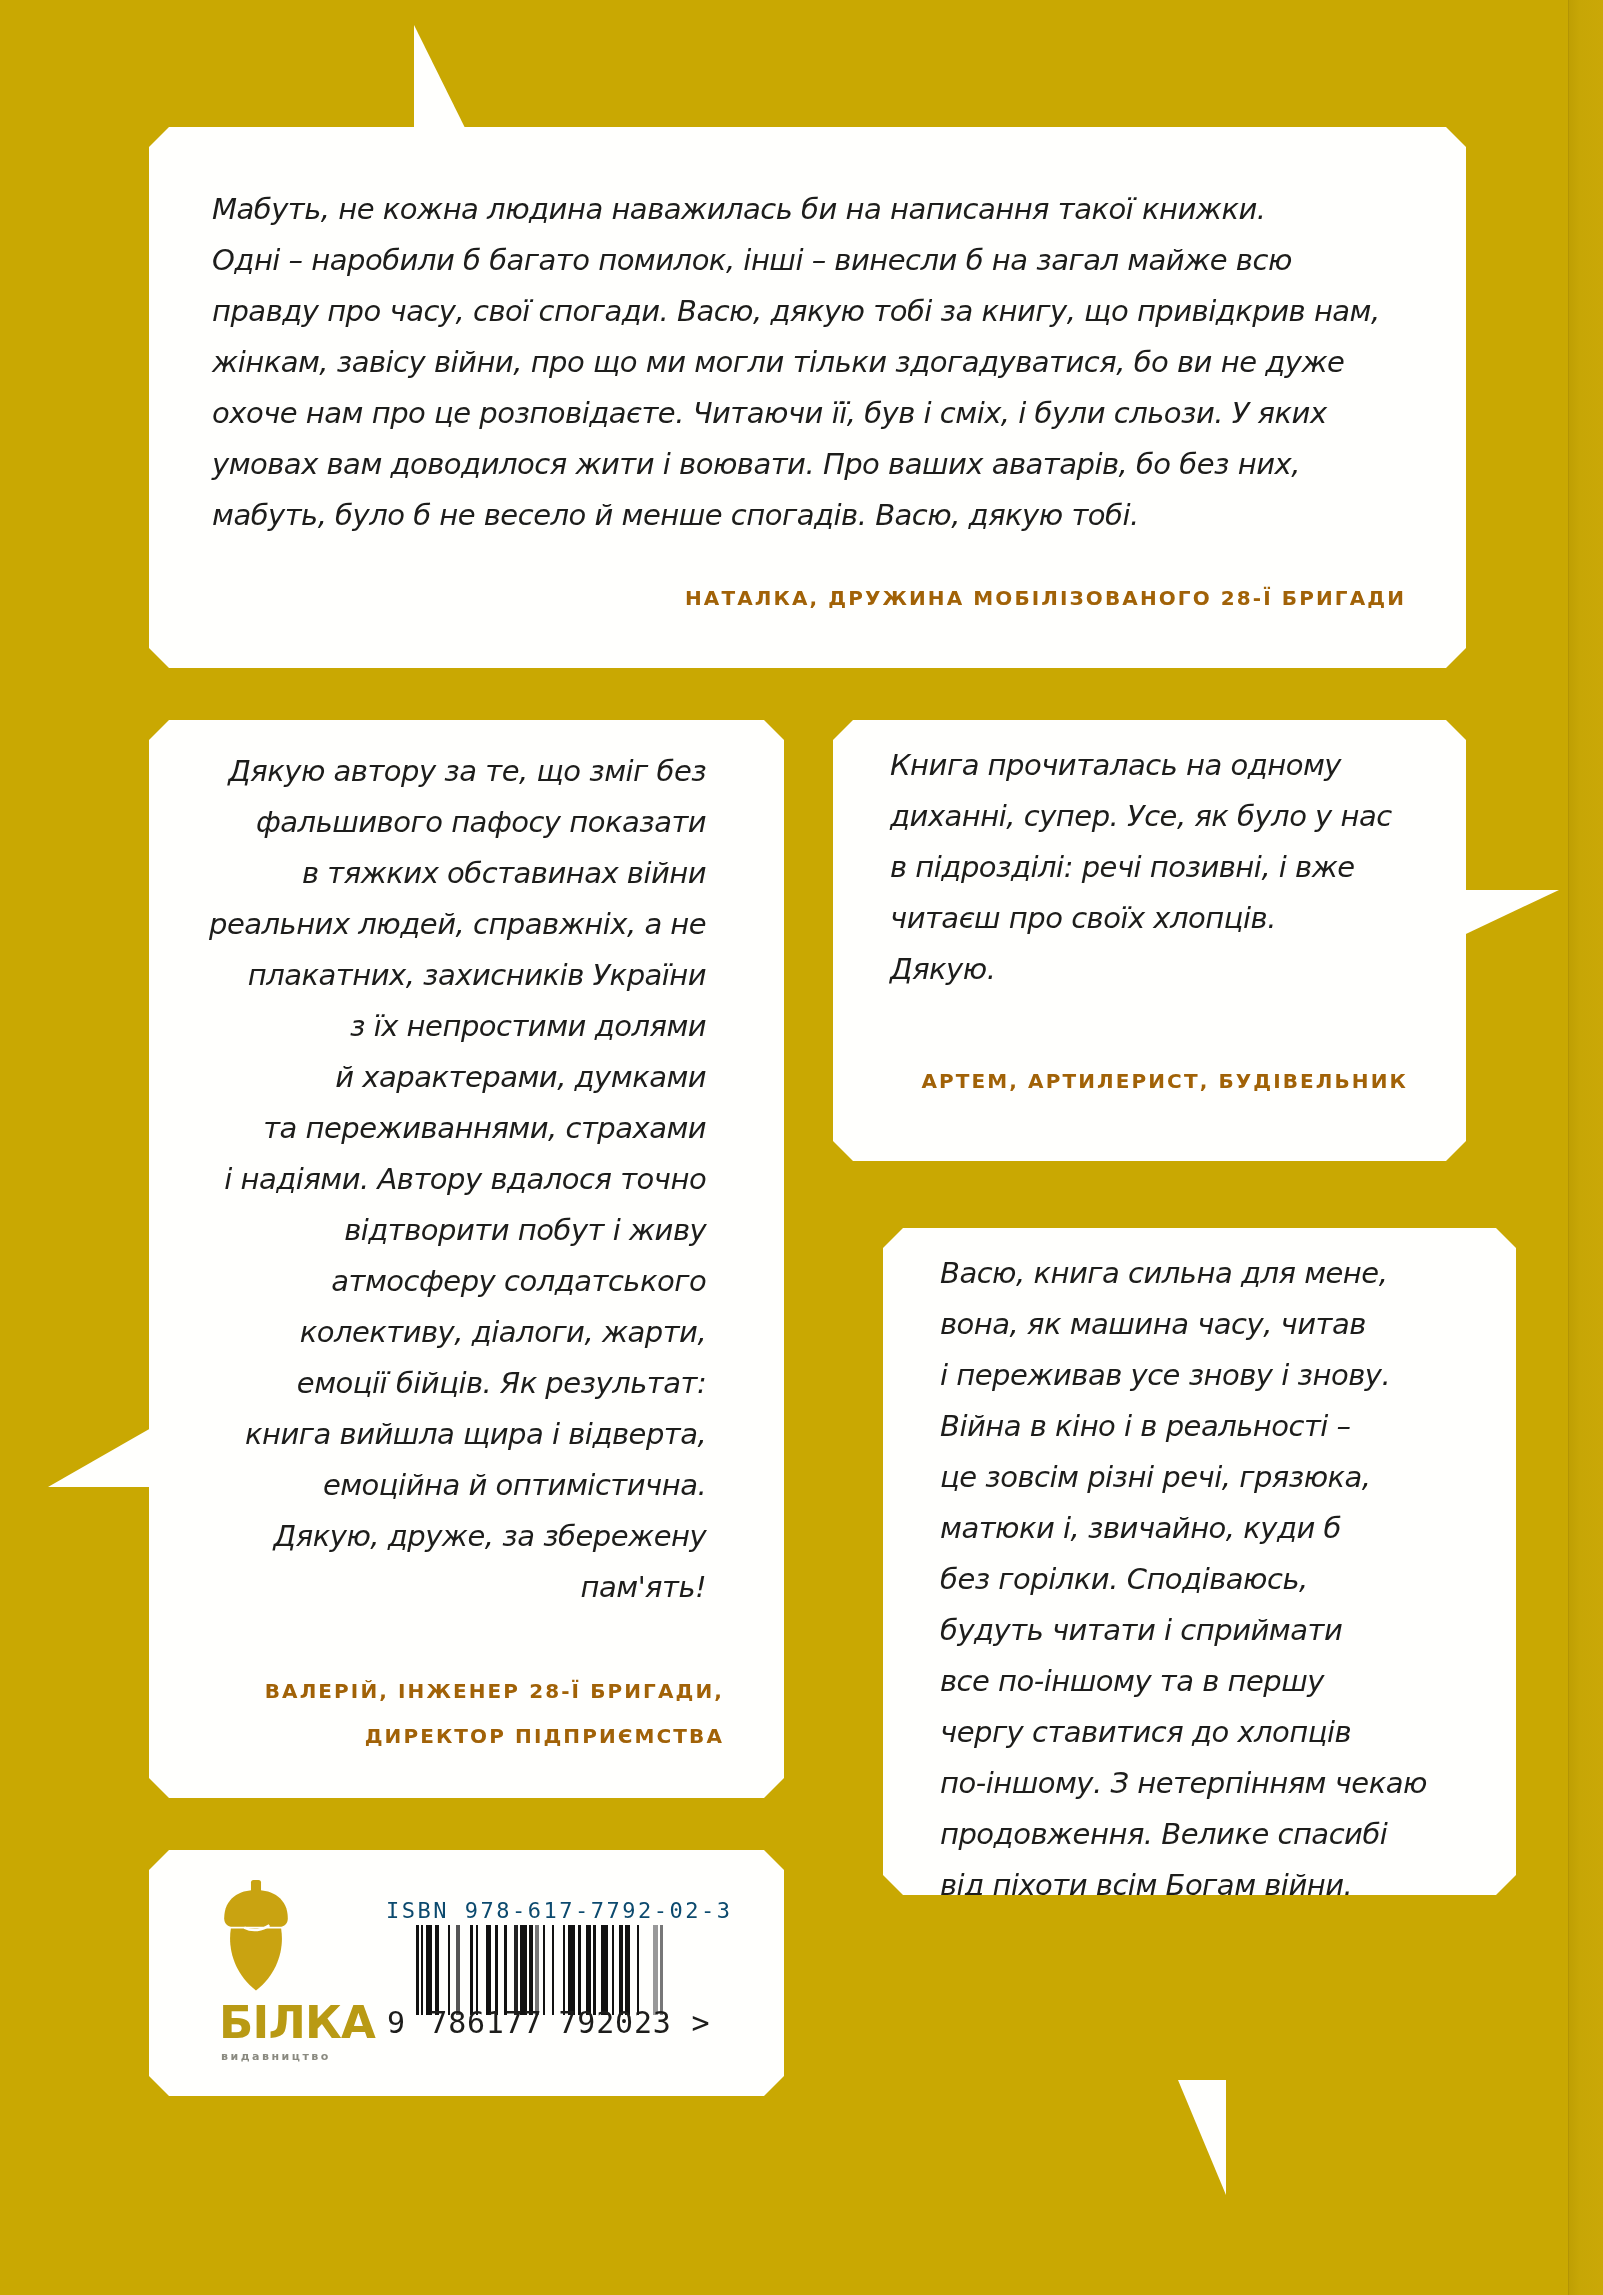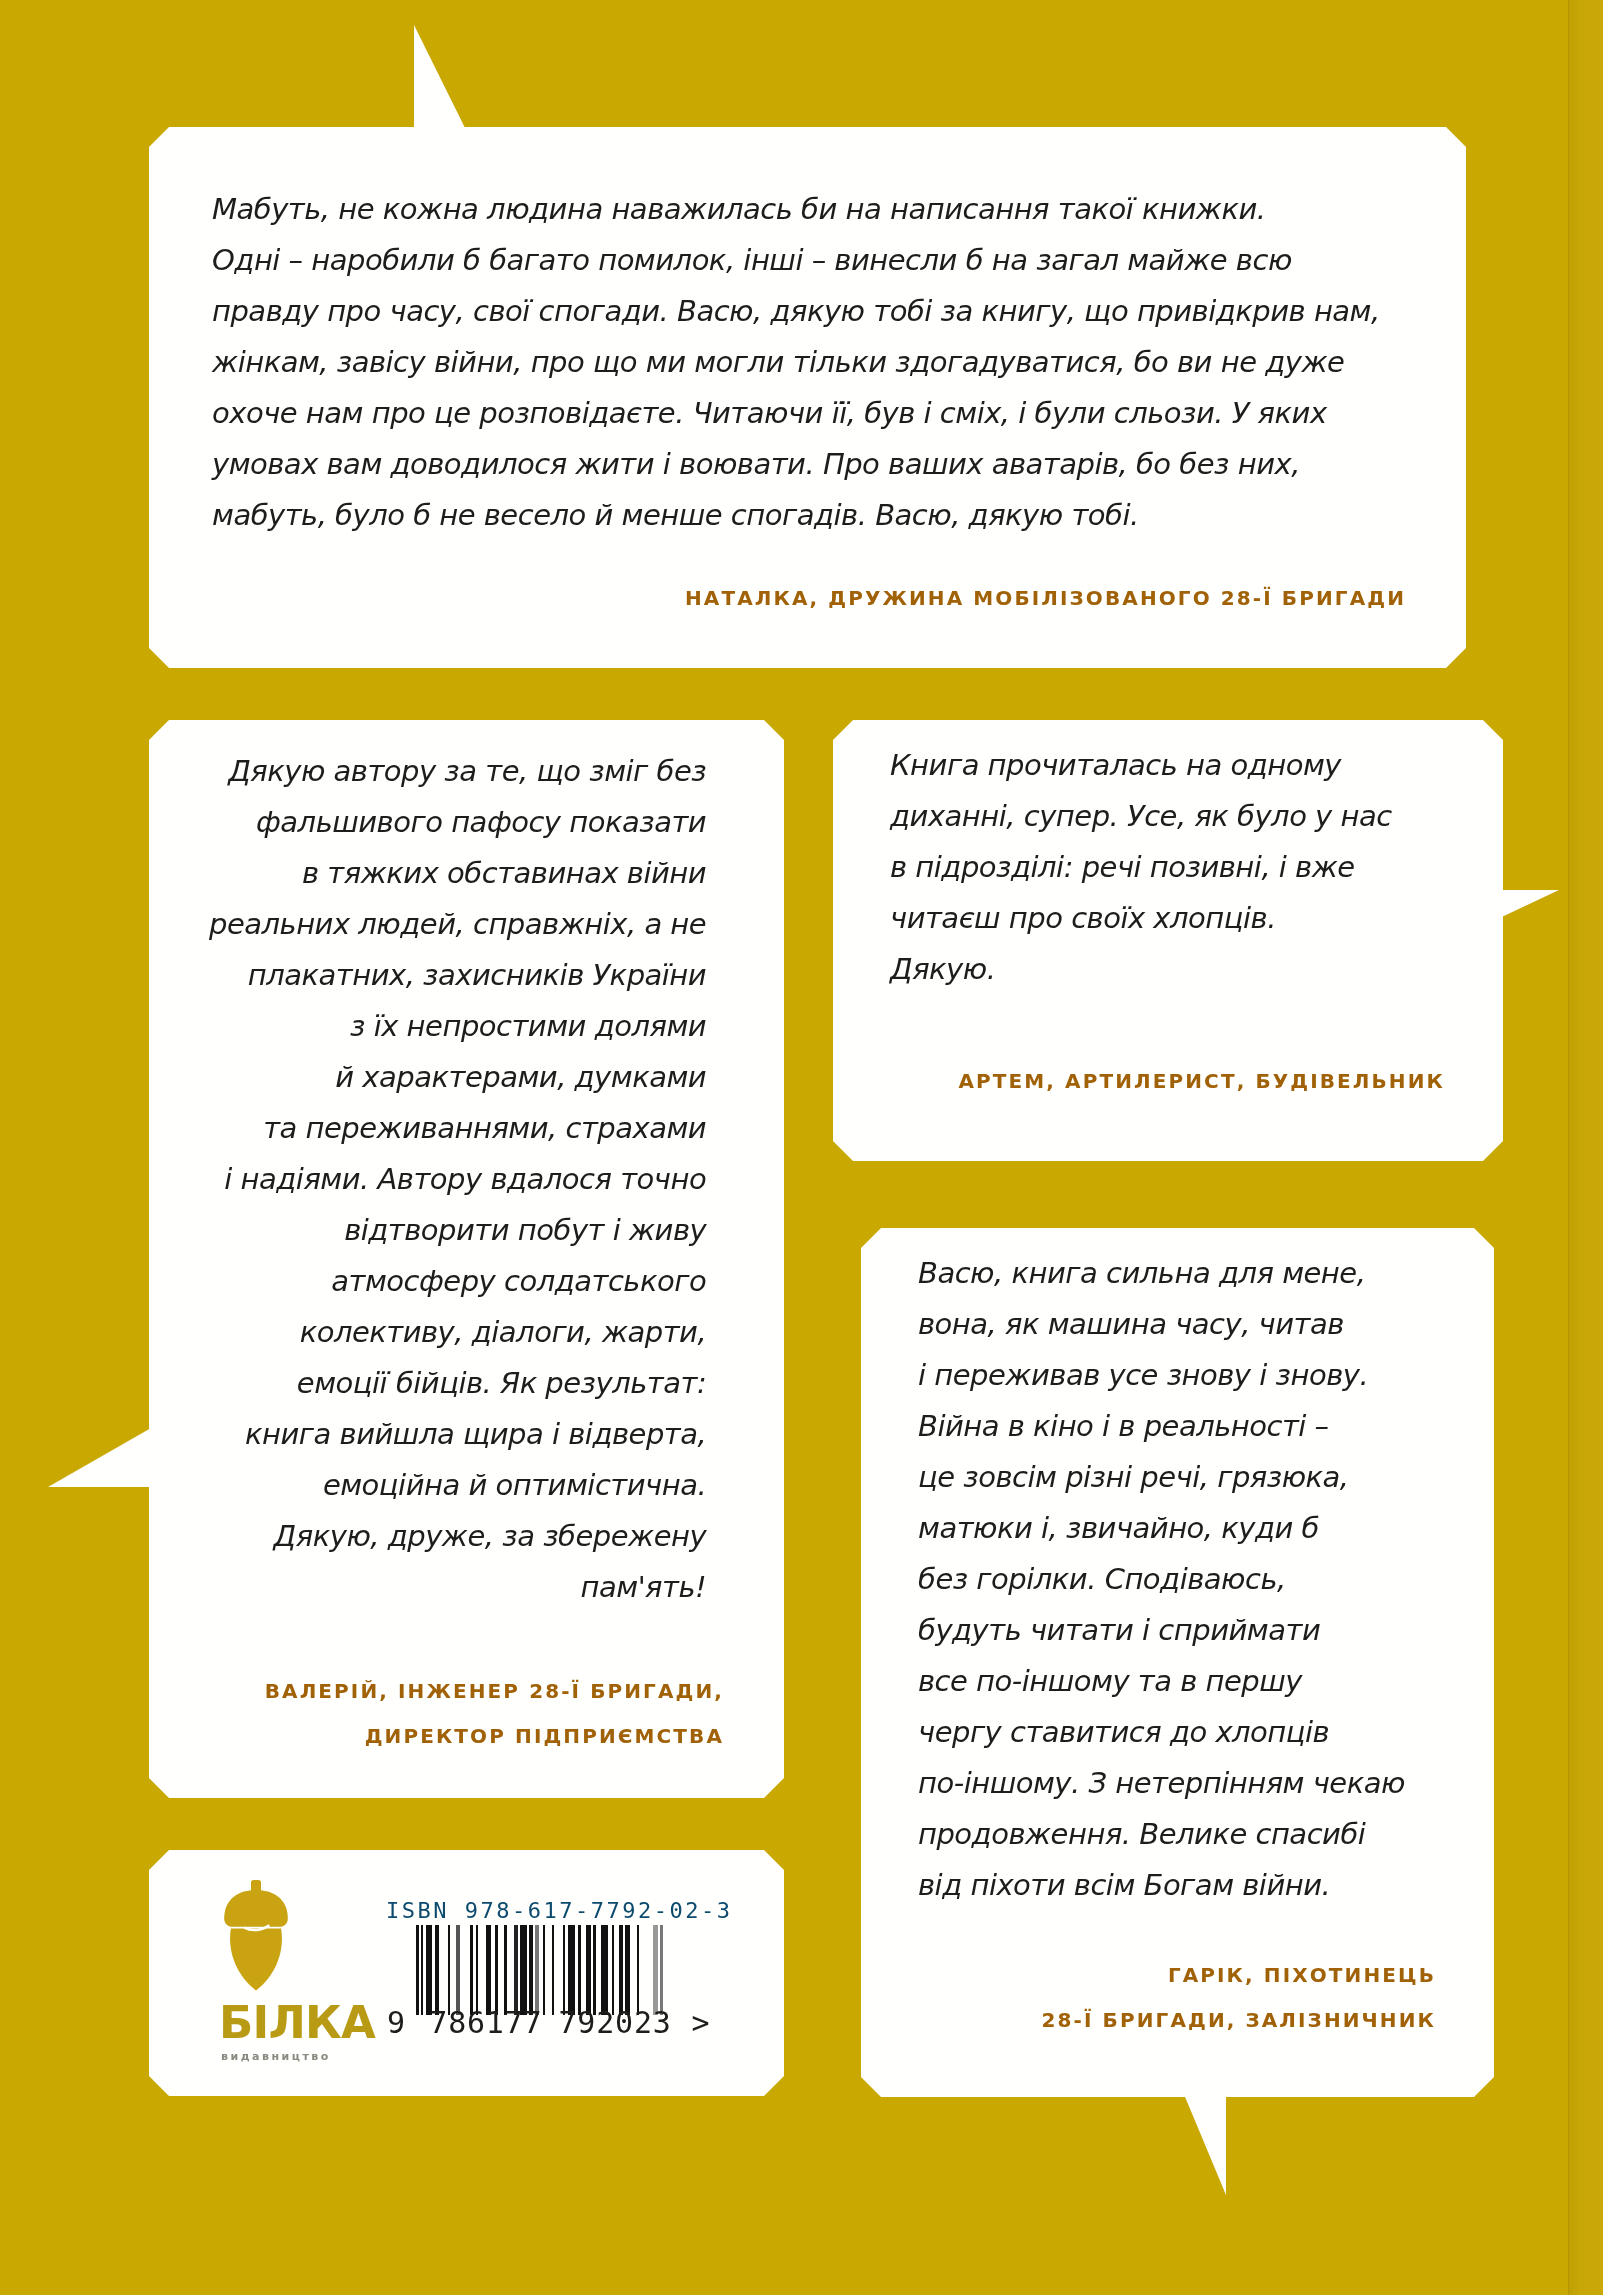--- a/index.html
+++ b/index.html
@@ -98,35 +98,35 @@
     <span class="ln">Дякую, друже, за збережену</span>
     <span class="ln">пам'ять!</span>
   </div>
   <div class="sig" style="right:60px; top:949px;">
     <span class="ln">Валерій, інженер 28-ї бригади,</span>
     <span class="ln">директор підприємства</span>
   </div>
 </div>
 
 <div class="tail" style="left:1449px; top:890px; width:110px; height:52px; clip-path: polygon(0 0, 100% 0, 0 100%);"></div>
-<div class="bubble" style="left:833px; top:720px; width:633px; height:441px;padding-left:37px;">
+<div class="bubble" style="left:833px; top:720px; width:633px; height:441px;">
   <div class="quote" style="left:57px; top:20px;">
     <span class="ln">Книга прочиталась на одному</span>
     <span class="ln">диханні, супер. Усе, як було у нас</span>
     <span class="ln">в підрозділі: речі позивні, і вже</span>
     <span class="ln">читаєш про своїх хлопців.</span>
     <span class="ln">Дякую.</span>
   </div>
   <div class="sig" style="right:58px; top:339px;">
     <span class="ln">Артем, артилерист, будівельник</span>
   </div>
 </div>
 
 <div class="tail" style="left:1178px; top:2080px; width:48px; height:115px; clip-path: polygon(0 0, 100% 0, 100% 100%);"></div>
-<div class="bubble" style="left:861px; top:1228px; width:633px; height:869px;">
+<div class="bubble" style="left:883px; top:1228px; width:633px; height:667px;">
   <div class="quote" style="left:57px; top:20px;">
     <span class="ln">Васю, книга сильна для мене,</span>
     <span class="ln">вона, як машина часу, читав</span>
     <span class="ln">і переживав усе знову і знову.</span>
     <span class="ln">Війна в кіно і в реальності –</span>
     <span class="ln">це зовсім різні речі, грязюка,</span>
     <span class="ln">матюки і, звичайно, куди б</span>
     <span class="ln">без горілки. Сподіваюсь,</span>
     <span class="ln">будуть читати і сприймати</span>
     <span class="ln">все по-іншому та в першу</span>

